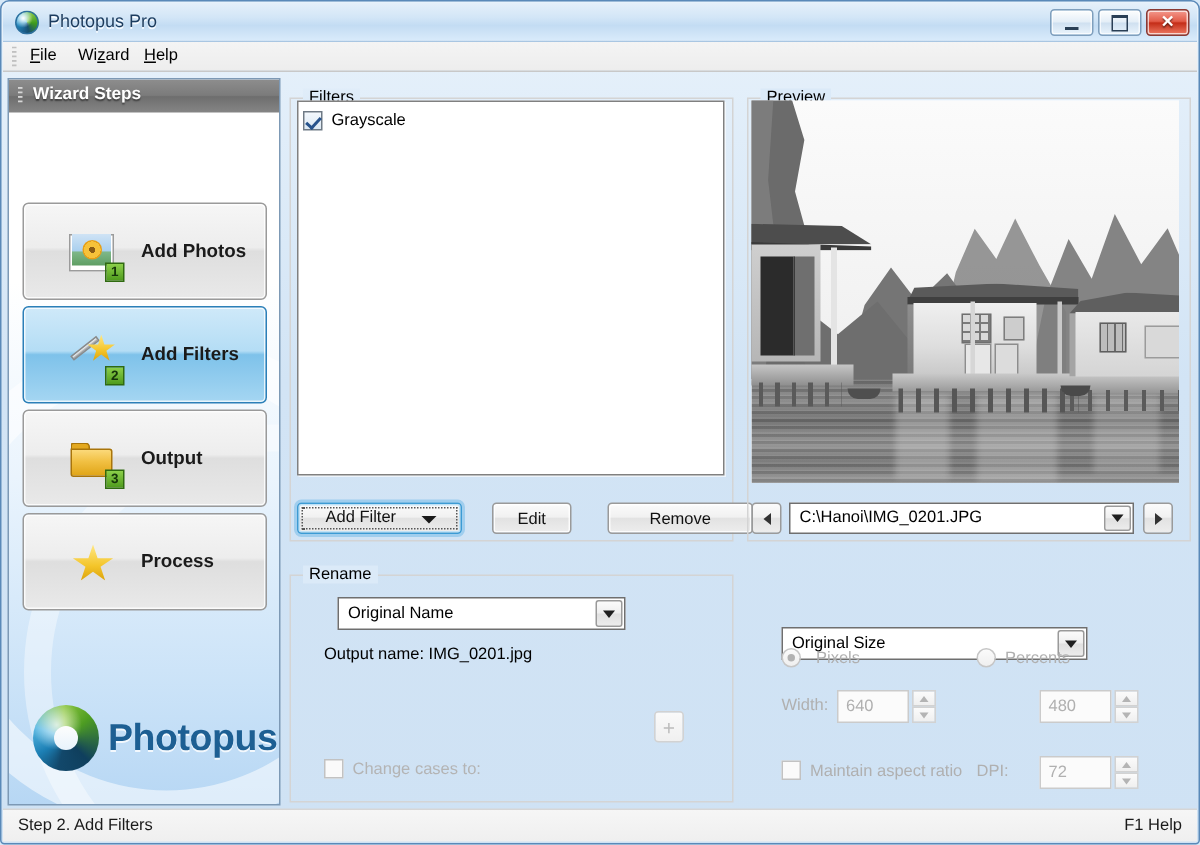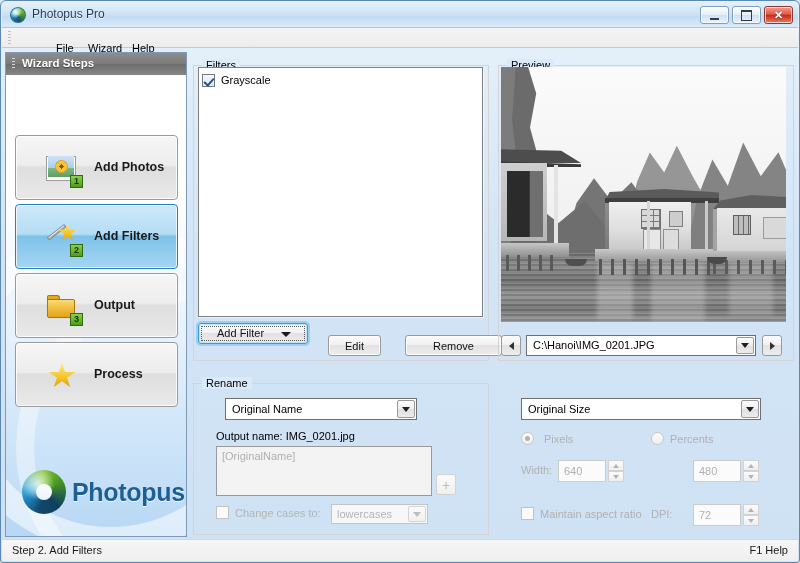--- a/index.html
+++ b/index.html
@@ -82,25 +82,24 @@
     background: linear-gradient(180deg,#f4f4f4 0%,#ededed 100%);
     border-bottom: 1px solid #c8c8c8;
   }
   #menu-grip {
     position:absolute; left:6px; top:3px; width:3px; height:14px;
     background-image: linear-gradient(180deg,#b4b4b4 1px, transparent 1px);
     background-size: 3px 3px;
     opacity:.8;
   }
   .menu-item {
-    position: absolute; top: 13px; height: 16px;
+    position: absolute; top: 2px; height: 16px;
     padding: 1px 6px 0 6px;
     font-size: 11px; color: #000;
     white-space: nowrap;
-    margin-left: 36px;
   }
   .menu-item u { text-decoration: underline; }
   #menu-file { left: 12px; }
   #menu-wizard { left: 44px; }
   #menu-help { left: 88px; }
 
   
   #sidebar {
     position: absolute; left: 4px; top: 51px;
     width: 182px; height: 485px;
@@ -276,21 +275,21 @@
   .btn {
     position: absolute;
     border: 1px solid #9a9a9a;
     border-radius: 3px;
     background: linear-gradient(180deg,#fbfbfb 0%,#f1f1f1 46%,#e2e2e2 50%,#ededed 100%);
     font-size: 11px; color: #111;
     display: flex; align-items: center; justify-content: center;
     box-shadow: 0 0 0 1px rgba(255,255,255,.85) inset;
   }
   #btn-addfilter {
-    left: 197px; top: 322px; width: 110px; height: 21px;
+    left: 197px; top: 334px; width: 110px; height: 21px;
     border: 1px solid #3c9bd4;
     box-shadow: 0 0 0 1px #bfe2f7 inset, 0 0 0 2px rgba(100,180,230,.45);
     justify-content: flex-start;
     padding-left: 28px;
   }
   #btn-addfilter .focusdots {
     position:absolute; left:2px; top:2px; right:2px; bottom:2px;
     border: 1px dotted #555;
   }
   #btn-addfilter .lbl { position:absolute; left:18px; top:3px; }
@@ -455,21 +454,21 @@
   #chk-case-row .lbl { font-size: 11px; color: #b4b4b4; }
   #case-combo {
     position: absolute; left: 330px; top: 503px; width: 97px; height: 20px;
     border: 1px solid #c4c4c4; background: #f7f7f7;
   }
   #case-combo .val { position:absolute; left:5px; top:3px; font-size:11px; color:#b4b4b4; }
   #case-combo .combo-arrow-box { border-color:#d4d4d4; background:linear-gradient(180deg,#fafafa,#f0f0f0); }
 
   
   #resize-combo {
-    position: absolute; left: 520px; top: 397px; width: 240px; height: 22px;
+    position: absolute; left: 520px; top: 417px; width: 204px; height: 22px;
     border: 1px solid #6f6f6f; background: #ffffff;
   }
   #resize-combo .val { position:absolute; left:6px; top:4px; font-size:11px; color:#000; }
   .radio-row { position:absolute; display:flex; align-items:center; gap:6px; }
   #radio-pixels { left: 520px; top: 431px; gap: 10px; }
   #radio-percents { left: 650px; top: 431px; }
   .radio {
     width: 13px; height: 13px; border-radius: 50%;
     border: 1px solid #c6c6c6;
     background: linear-gradient(180deg,#fbfbfb,#efefef);
@@ -686,34 +685,25 @@
   <div class="group" id="grp-rename">
     <div class="group-title">Rename</div>
   </div>
   <div id="rename-combo">
     <div class="val">Original Name</div>
     <div class="combo-arrow-box">
       <div class="combo-arrow"></div>
     </div>
   </div>
   <div id="output-name">Output name: IMG_0201.jpg</div>
-  <div id="rename-text">
-    <div class="ph">[OriginalName]</div>
-  </div>
   <div id="btn-plus">+</div>
   <div id="chk-case-row">
     <div class="chk disabled"></div>
     <div class="lbl">Change cases to:</div>
   </div>
-  <div id="case-combo">
-    <div class="val">lowercases</div>
-    <div class="combo-arrow-box">
-      <div class="combo-arrow dis"></div>
-    </div>
-  </div>
 
   <div id="resize-combo">
     <div class="val">Original Size</div>
     <div class="combo-arrow-box">
       <div class="combo-arrow"></div>
     </div>
   </div>
   <div class="radio-row" id="radio-pixels">
     <div class="radio sel"></div>
     <div class="lbl">Pixels</div>

